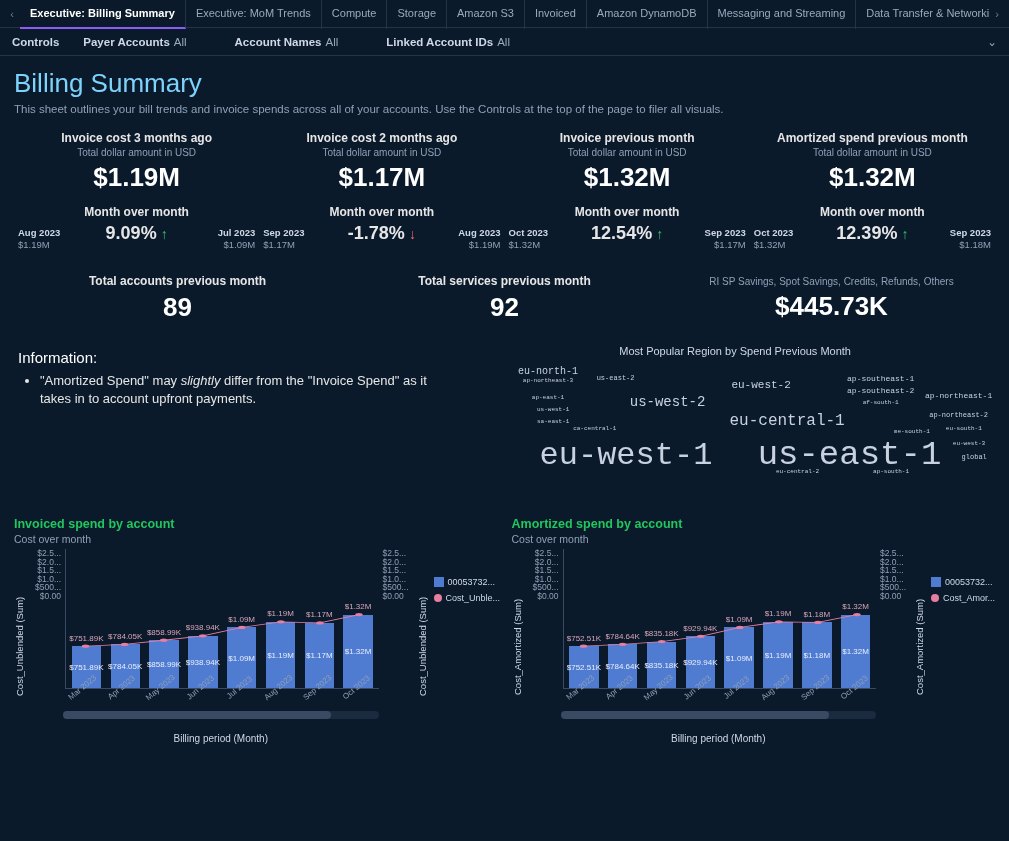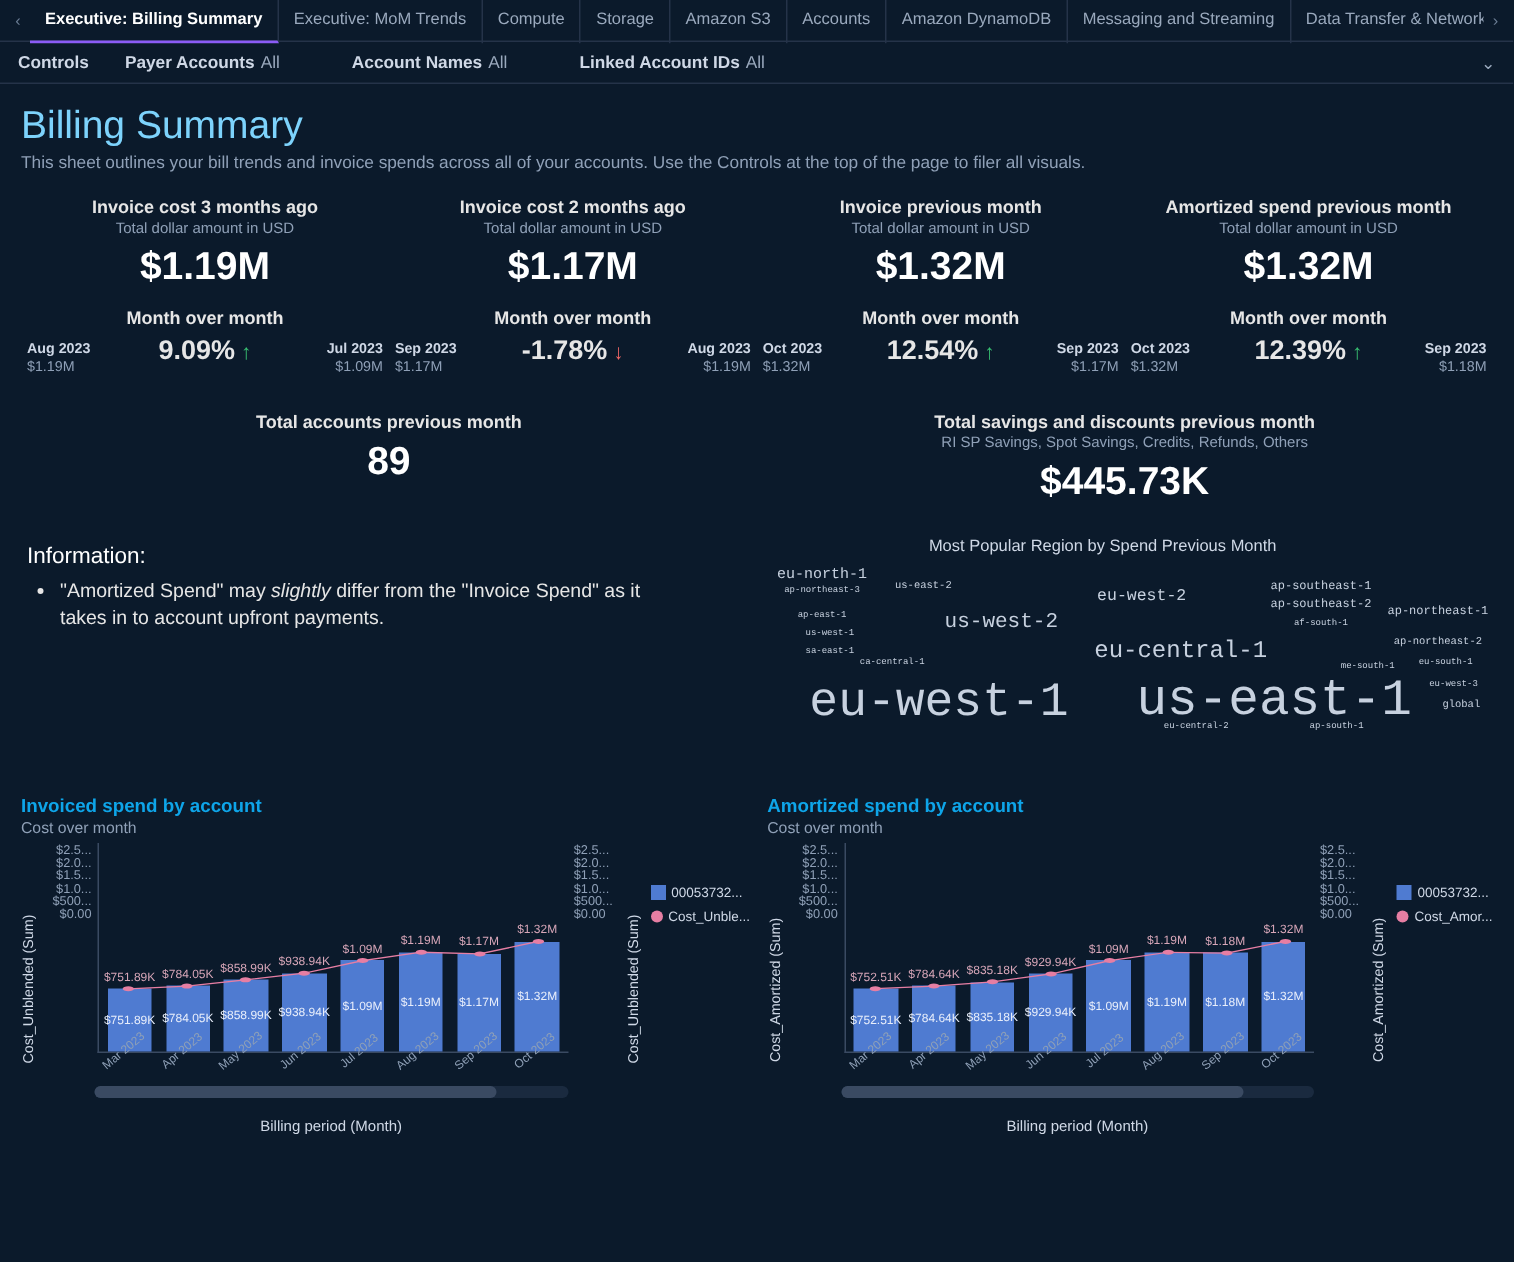--- a/index.html
+++ b/index.html
@@ -123,21 +123,21 @@
     position: absolute;
     font-family: "Courier New", monospace;
     color: #c7d1df;
     transform: translate(-50%, -50%);
     white-space: nowrap;
   }
 
   
   .charts-row { display: flex; gap: 14px; margin-top: 22px; }
   .chart-panel { flex: 1; }
-  .chart-title { font-size: 12.5px; color: #0ea5e9; font-weight: 600; }
+  .chart-title { font-size: 12.5px; color: #22c55e; font-weight: 600; }
   .chart-sub   { font-size: 10.5px; color: #8fa0b7; margin-top: 2px; }
 
   .chart-wrap { display: flex; margin-top: 4px; }
   .yaxis-label {
     writing-mode: vertical-rl;
     transform: rotate(180deg);
     font-size: 9.5px;
     color: #cfd8e6;
     text-align: center;
   }
@@ -242,21 +242,21 @@
 <body>
 
 <div class="tabs-bar">
   <div class="tab-arrow">‹</div>
   <div class="tabs" id="tabs">
       <div class="tab active">Executive: Billing Summary</div>
       <div class="tab">Executive: MoM Trends</div>
       <div class="tab">Compute</div>
       <div class="tab">Storage</div>
       <div class="tab">Amazon S3</div>
-      <div class="tab">Accounts</div>
+      <div class="tab">Invoiced</div>
       <div class="tab">Amazon DynamoDB</div>
       <div class="tab">Messaging and Streaming</div>
       <div class="tab">Data Transfer &amp; Networking</div>
     </div>
   <div class="tab-arrow">›</div>
 </div>
 
 <div class="controls-row">
   <span class="fld"><b>Controls</b></span>
   <span id="controls-filters" style="display: contents;"><span class="fld" style="margin-right: 24px;"><b>Payer Accounts</b><span class="all">All</span></span><span class="fld" style="margin-right: 24px;"><b>Account Names</b><span class="all">All</span></span><span class="fld" style="margin-right: 24px;"><b>Linked Account IDs</b><span class="all">All</span></span></span>
@@ -317,21 +317,25 @@
     </div>
     </div>
 
   <div class="totals-row" id="totals-row">
       <div class="kpi">
       <div class="head">Total accounts previous month</div>
 
       <div class="val">89</div>
     </div>
       <div class="kpi">
-      <div class="head">Total savings and discounts previous month</div>
+      <div class="head">Total services previous month</div>
+
+      <div class="val">92</div>
+    </div>
+      <div class="kpi">
       <div class="sub">RI SP Savings, Spot Savings, Credits, Refunds, Others</div>
       <div class="val">$445.73K</div>
     </div>
     </div>
 
   <div class="mid-row">
     <div class="info-box">
       <h3>Information:</h3>
       <ul>
           <li>"Amortized Spend" may <i>slightly</i> differ from the "Invoice Spend" as it takes in to account upfront payments.</li>

